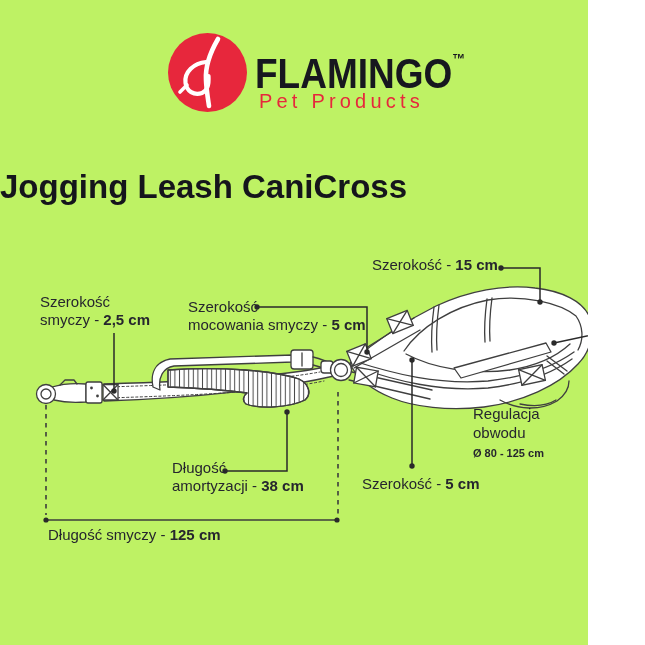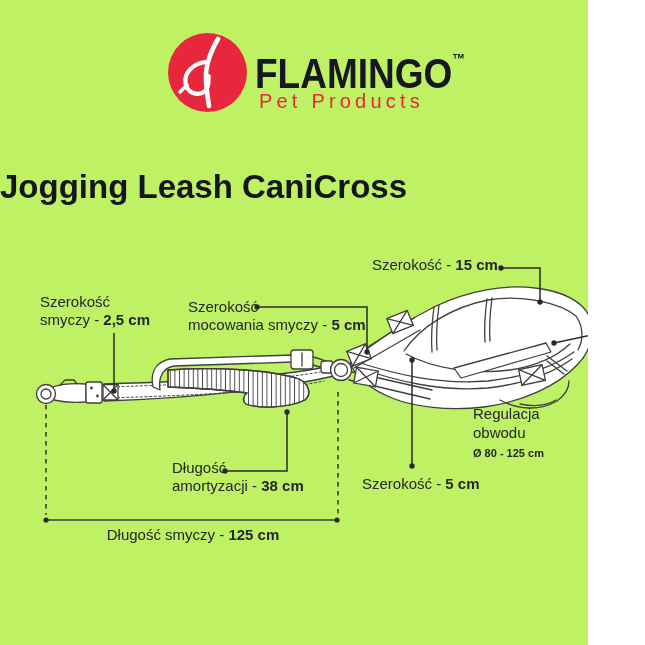--- a/index.html
+++ b/index.html
@@ -26,21 +26,21 @@
   
   .label{position:absolute;font-size:15px;line-height:17.5px;white-space:pre-line;color:#26262e;}
   .label b{font-weight:bold;}
   .lbl-belt-width{left:372px;top:256px;}
   .lbl-leash-width{left:40px;top:293px;}
   .lbl-attachment-width{left:188px;top:298px;}
   .lbl-shock{left:172px;top:459px;}
   .lbl-strap-width{left:362px;top:475px;}
   .lbl-girth{left:473px;top:404px;line-height:19px;}
   .lbl-girth b{font-size:11px;}
-  .lbl-leash-length{left:48px;top:526px;width:290px;text-align:center;white-space:nowrap;}
+  .lbl-leash-length{left:48px;top:526px;width:290px;text-align:left;white-space:nowrap;}
   svg.art{position:absolute;left:0;top:0;pointer-events:none;}
 </style>
 </head>
 <body>
 
 <div class="page">
 
   <div class="logo-circle">
     <svg width="79" height="79" viewBox="0 0 79 79">
       <circle cx="39.5" cy="39.5" r="39.5" fill="#e7273c"></circle>

